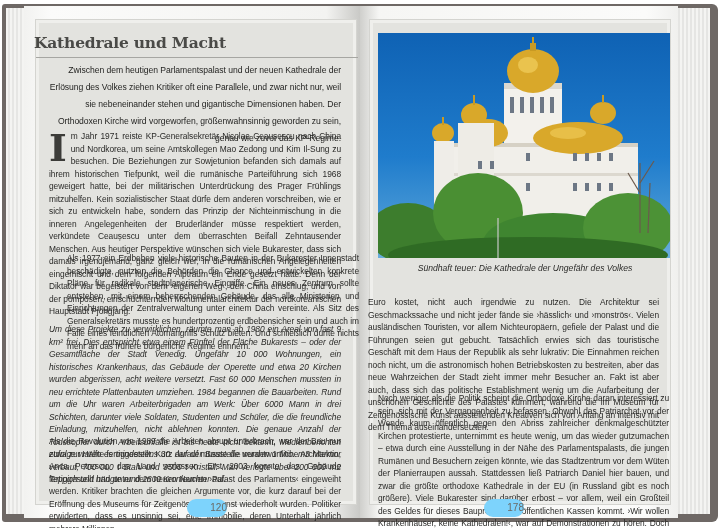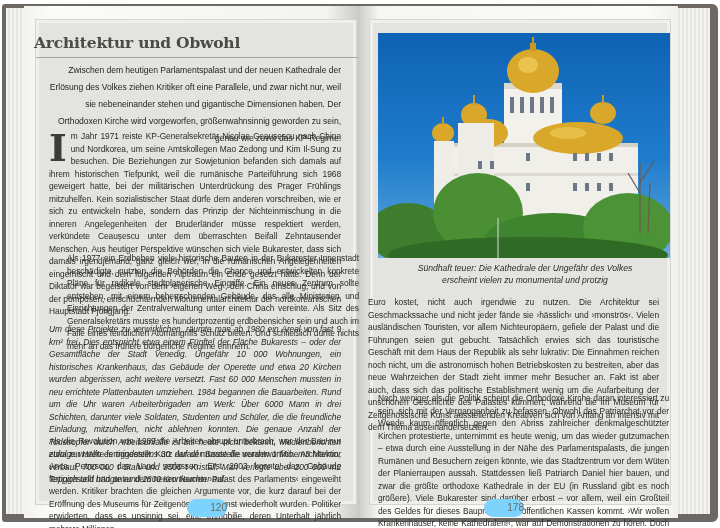--- a/index.html
+++ b/index.html
@@ -89,21 +89,21 @@
 <div class="page-stack-left"></div>
 <div class="page-stack-right"></div>
 
 <div class="page left">
   <div class="panel left"></div>
 </div>
 <div class="page right">
   <div class="panel right"></div>
 </div>
 
-<h1 class="title">Architektur und Obwohl</h1>
+<h1 class="title">Kathedrale und Macht</h1>
 <div class="title-rule"></div>
 
 <p class="text intro">Zwischen dem heutigen Parlamentspalast und der neuen Kathedrale der Erlösung des Volkes ziehen Kritiker oft eine Parallele, und zwar nicht nur, weil sie nebeneinander stehen und gigantische Dimensionen haben. Der Orthodoxen Kirche wird vorgeworfen, größenwahnsinnig geworden zu sein, genau wie zuvor das KP-Regime.</p>
 
 <div class="text p1">
   <span class="dropcap">I</span><span>m Jahr 1971 reiste KP-Generalsekretär Nicolae Ceaușescu nach China und Nordkorea, um seine Amtskollegen Mao Zedong und Kim Il-Sung zu besuchen. Die Beziehungen zur Sowjetunion befanden sich damals auf ihrem historischen Tiefpunkt, weil die rumänische Parteiführung sich 1968 geweigert hatte, bei der militärischen Unterdrückung des Prager Frühlings mitzuhelfen. Kein sozialistischer Staat dürfe dem anderen vorschreiben, wie er sich zu entwickeln habe, sondern das Prinzip der Nichteinmischung in die inneren Angelegenheiten der Bruderländer müsse respektiert werden, verkündete Ceaușescu unter dem überraschten Beifall Zehntausender Menschen. Aus heutiger Perspektive wünschen sich viele Bukarester, dass sich damals irgendjemand, ganz gleich wer, in die rumänischen Angelegenheiten eingemischt und dem folgenden Alptraum ein Ende gesetzt hätte. Denn der Diktator war begeistert von dem ›eigenen Weg‹, den China einschlug, und von der pompösen, einschüchternden Monumentalarchitektur der nordkoreanischen Hauptstadt Pjöngjang.</span>
 </div>
 <p class="text p2">Als 1977 ein Erdbeben viele historische Bauten in der Bukarester Innenstadt beschädigte, nutzten die Behörden die Chance und entwickelten konkrete Pläne für radikale stadtplanerische Eingriffe. Ein neues Zentrum sollte entstehen, mit einem beherrschenden Gebäude, das alle Ministerien und Einrichtungen der Zentralverwaltung unter einem Dach vereinte. Als Sitz des Generalsekretärs musste es hundertprozentig erdbebensicher sein und auch im Falle eines feindlichen Atomangriffs Schutz bieten. Und schließlich durfte nichts mehr an das frühere bürgerliche Regime erinnern.</p>
 <p class="text p3">Um diese Projekte zu verwirklichen, räumte man ab 1980 ein Areal von fast 9 km² frei. Dies entspricht etwa einem Fünftel der Fläche Bukarests – oder der Gesamtfläche der Stadt Venedig. Ungefähr 10 000 Wohnungen, ein historisches Krankenhaus, das Gebäude der Operette und etwa 20 Kirchen wurden abgerissen, acht weitere versetzt. Fast 60 000 Menschen mussten in neu errichtete Plattenbauten umziehen. 1984 begannen die Bauarbeiten. Rund um die Uhr waren Arbeiterbrigaden am Werk: Über 6000 Mann in drei Schichten, darunter viele Soldaten, Studenten und Schüler, die die freundliche Einladung, mitzuhelfen, nicht ablehnen konnten. Die genaue Anzahl der Todesopfer durch Arbeitsunfälle ist bis heute nicht bekannt, Medienberichten zufolge waren es mindestens 30. Auf der Baustelle wurden 1 Mio. m3 Marmor verbaut, 700 000 t Stahl und 3500 t Kristall. Man verlegte über 200 000 m2 Teppich und hängte rund 2800 Kronleuchter auf.</p>
 <p class="text p4">Als die Revolution von 1989 die Arbeiten abrupt unterbrach, war der Bau nur etwa zur Hälfte fertiggestellt. Kurz darauf musste die verantwortliche Architektin, Anca Petrescu, das Land verlassen. Erst 2003 konnte das Gebäude fertiggestellt und unter dem neuen Namen ›Palast des Parlaments‹ eingeweiht werden. Kritiker brachten die gleichen Argumente vor, die kurz darauf bei der Eröffnung des Museums für Zeitgenössische Kunst wiederholt wurden. Politiker erwiderten, dass es unsinnig sei, eine Immobilie, deren Unterhalt jährlich mehrere Millionen</p>
@@ -171,19 +171,18 @@
       <line x1="262" y1="150" x2="276" y2="128"></line>
       <line x1="270" y1="200" x2="272" y2="150"></line>
     </g>
 
     <line x1="120" y1="185" x2="120" y2="225" stroke="#c8c8c8" stroke-width="1.2"></line>
   </svg>
 </div>
 
 <div class="caption">
   <div>Sündhaft teuer: Die Kathedrale der Ungefähr des Volkes</div>
-  <div>erscheint vielen zu monumental und protzig</div>
 </div>
 
 <p class="text r1">Euro kostet, nicht auch irgendwie zu nutzen. Die Architektur sei Geschmackssache und nicht jeder fände sie ›hässlich‹ und ›monströs‹. Vielen ausländischen Touristen, vor allem Nichteuropäern, gefiele der Palast und die Führungen seien gut gebucht. Tatsächlich erwies sich das touristische Geschäft mit dem Haus der Republik als sehr lukrativ: Die Einnahmen reichen noch nicht, um die astronomisch hohen Betriebskosten zu bestreiten, aber das neue Wahrzeichen der Stadt zieht immer mehr Besucher an. Fakt ist aber auch, dass sich das politische Establishment wenig um die Aufarbeitung der unschönen Geschichte des Palastes kümmert, während die im Museum für Zeitgenössische Kunst ausstellenden Kreativen sich von Anfang an intensiv mit dem Thema auseinandersetzten.</p>
 <p class="text r2">Noch weniger als die Politik scheint die Orthodoxe Kirche daran interessiert zu sein, sich mit der Vergangenheit zu befassen. Obwohl das Patriarchat vor der Wende kaum öffentlich gegen den Abriss zahlreicher denkmalgeschützter Kirchen protestierte, unternimmt es heute wenig, um das wieder gutzumachen – etwa durch eine Ausstellung in der Nähe des Parlamentspalasts, die jungen Rumänen und Besuchern zeigen könnte, wie das Stadtzentrum vor dem Wüten der Planierraupen aussah. Stattdessen ließ Patriarch Daniel hier bauen, und zwar die größte orthodoxe Kathedrale in der EU (in Russland gibt es noch größere). Viele Bukarester sind darüber erbost – vor allem, weil ein Großteil des Geldes für dieses Bauprojekt aus öffentlichen Kassen kommt. ›Wir wollen Krankenhäuser, keine Kathedralen!‹, war auf Demonstrationen zu hören. Doch die Proteste wurden von der Kirchenführung ignoriert, was dem Image des Bauwerks, das zuletzt immer noch auf seine offizielle Einweihung wartete, nicht gerade zuträglich ist.</p>
 
 <div class="page-number-right">178</div>
 
 </body></html>

